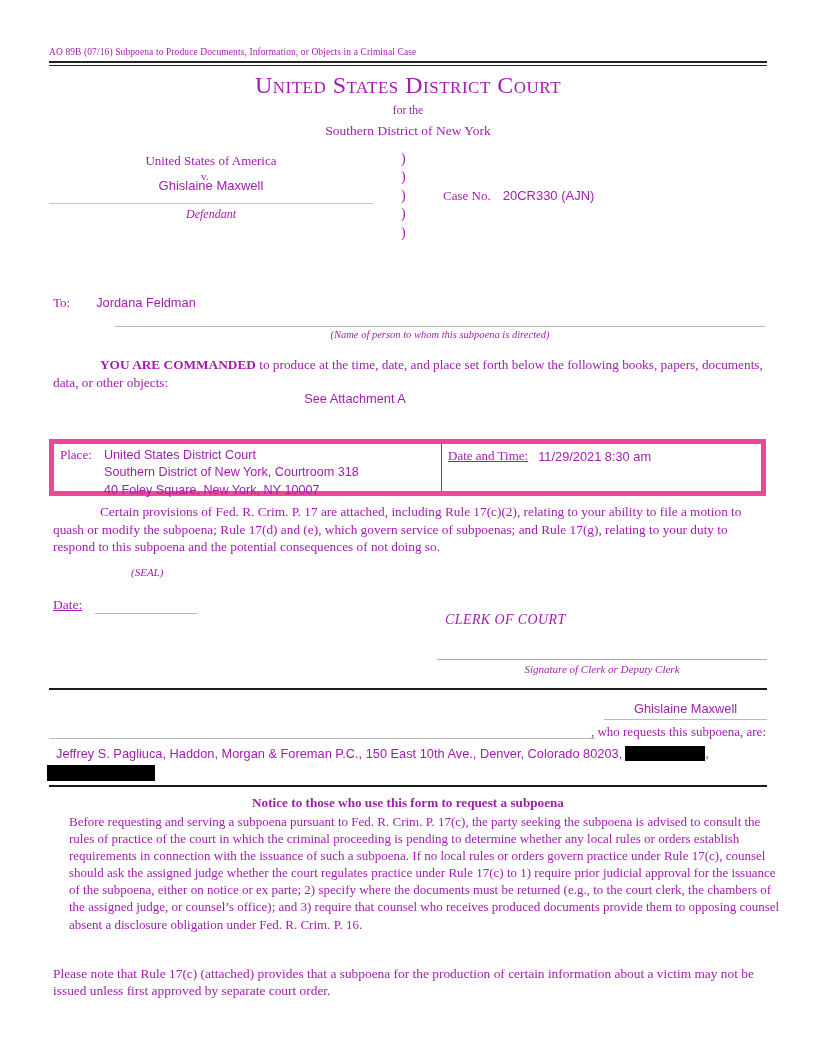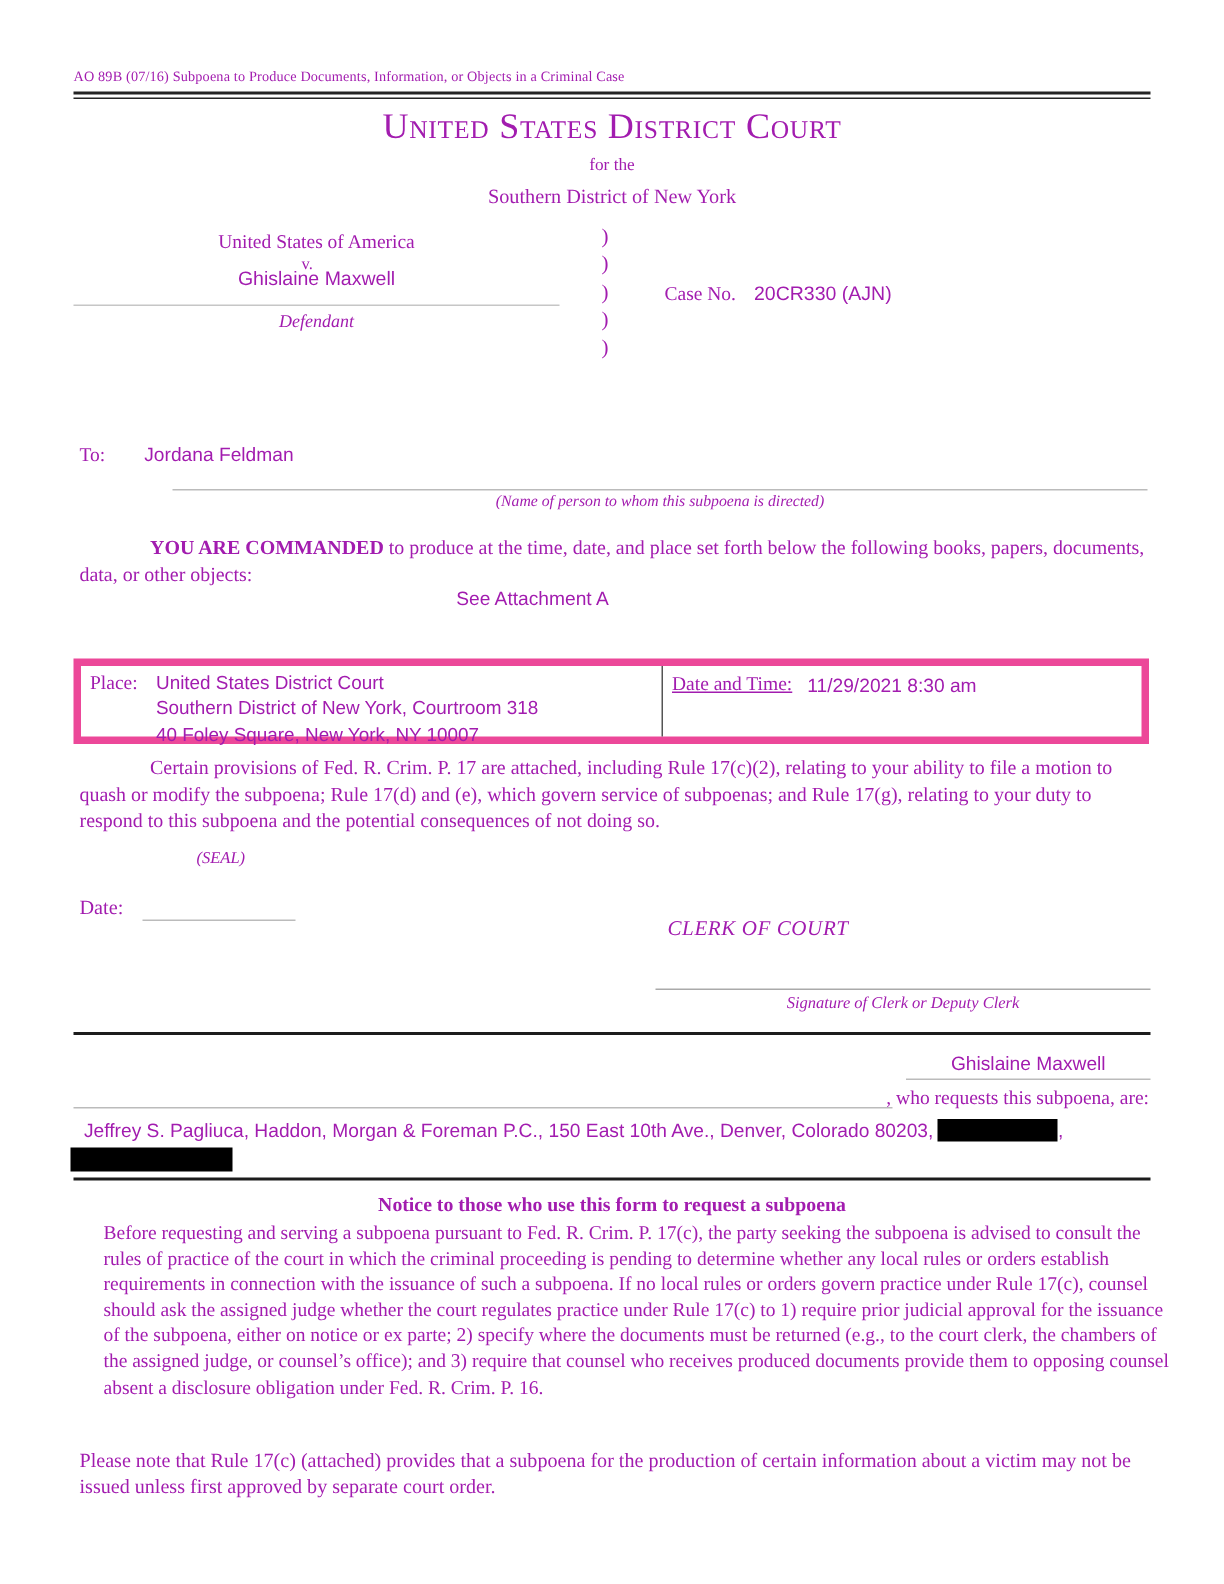--- a/index.html
+++ b/index.html
@@ -42,21 +42,21 @@
   .place-table{left:49px;top:439px;width:717px;height:57px;border:5px solid #ec4899;display:flex;box-sizing:border-box;}
   .cell-place{width:388px;border-right:1px solid #555;box-sizing:border-box;padding:3px 6px;display:flex;}
   .place-label{font-size:13px;width:44px;flex:none;}
   .place-value{font-size:12.6px;line-height:17.4px;}
   .cell-datetime{flex:1;padding:4px 6px;display:flex;}
   .dt-label{font-size:13px;margin-right:10px;flex:none;text-decoration:underline;}
   .dt-value{font-size:12.8px;margin-top:1px;}
 
   .provisions{left:53px;top:503px;width:713px;font-size:13.3px;line-height:17.6px;text-indent:47px;}
   .seal{left:110px;top:566px;font-style:italic;font-size:11px;margin-left:21px;}
-  .date-row{left:53px;top:597px;font-size:13.5px;}
+  .date-row{left:53px;top:597px;font-size:13.5px;text-decoration:underline;}
   .date-line{left:95px;top:613px;width:102px;border-top:1px solid #bbb;}
   .clerk{left:445px;top:612px;font-style:italic;font-size:14px;letter-spacing:.4px;}
   .sig-line{left:437px;top:659px;width:330px;border-top:1px solid #aaa;}
   .sig-caption{left:437px;top:663px;width:330px;text-align:center;font-style:italic;font-size:11px;}
 
   .rule-mid{left:49px;top:688px;width:718px;height:2px;background:#1c1c1c;}
   .atty-line1{left:53px;top:702px;font-size:13px;}
   .nop{font-style:italic;font-size:10.5px;}
   .atty-party-value{left:604px;top:701px;width:163px;text-align:center;font-size:12.8px;}
   .atty-party-line{left:604px;top:719px;width:163px;border-top:1px solid #bbb;}

